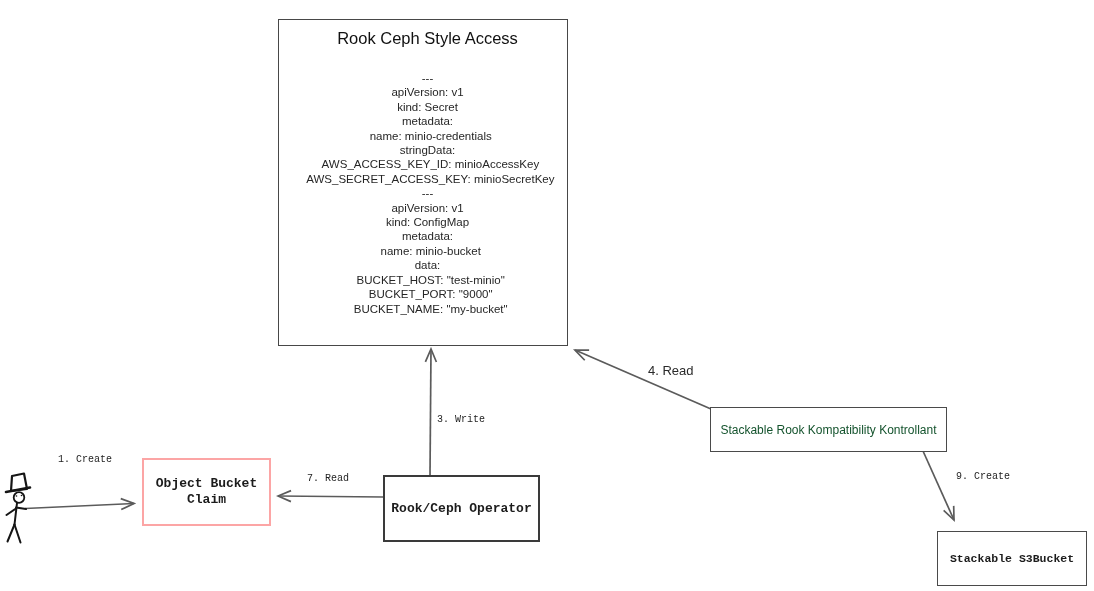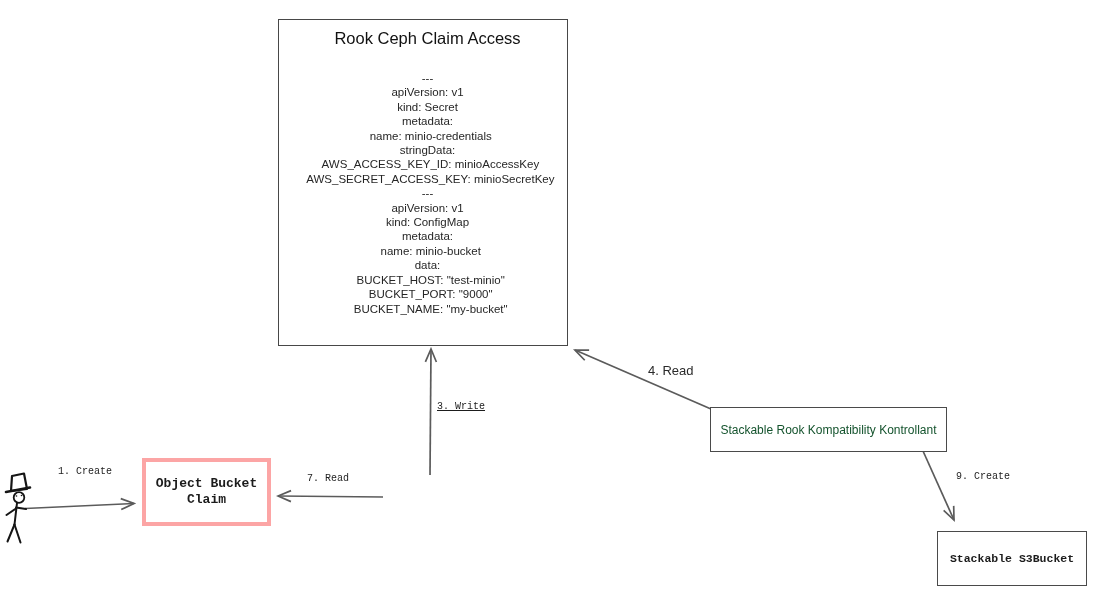--- a/index.html
+++ b/index.html
@@ -37,21 +37,21 @@
     margin:22px 0 0 0;
     font-family:"Liberation Sans", sans-serif;
     font-size:11.5px;
     line-height:14.4px;
     white-space:pre;
     color:#262626;
     overflow:visible;
   }
   .node-obc{
     left:142px;top:458px;width:129px;height:68px;
-    border:4px solid #fca5a5;
+    border:2px solid #fca5a5;
     font-family:"Liberation Mono", monospace;
     font-weight:700;font-size:13px;line-height:16px;
   }
   .node-operator{
     left:383px;top:475px;width:157px;height:67px;
     border:2px solid #3a3a3a;
     font-family:"Liberation Mono", monospace;
     font-weight:700;font-size:13px;
     white-space:nowrap;
   }
@@ -70,23 +70,23 @@
     white-space:nowrap;
   }
   .edge-label{
     position:absolute;
     font-family:"Liberation Mono", monospace;
     font-size:10px;
     color:#1d1d1d;
     white-space:nowrap;
     text-align:center;
   }
-  .lbl-1{left:58px;top:466px;}
+  .lbl-1{left:58px;top:454px;}
   .lbl-2{left:307px;top:473px;}
-  .lbl-3{left:437px;top:401px;text-decoration:underline;}
+  .lbl-3{left:437px;top:414px;}
   .lbl-4{left:648px;top:363px;font-family:"Liberation Sans", sans-serif;font-size:13px;color:#2a2a2a;}
   .lbl-5{left:956px;top:471px;}
 </style>
 </head>
 <body>
 
 <div class="canvas">
 
   <svg class="edges-layer" width="1094" height="591" viewBox="0 0 1094 591" xmlns="http://www.w3.org/2000/svg">
     <defs>
@@ -113,21 +113,21 @@
       <circle cx="21.5" cy="495.5" r="0.8" fill="#151515" stroke="none"></circle>
       <path d="M17,503 L14.5,524.5" stroke-width="2"></path>
       <path d="M16,508.5 L6.5,515" stroke-width="2"></path>
       <path d="M16,507.5 L26,509" stroke-width="2"></path>
       <path d="M14.5,524.5 L7.5,541.5" stroke-width="2"></path>
       <path d="M14.5,524.5 L20.5,542.5" stroke-width="2"></path>
     </g>
   </svg>
 
   <div class="node yaml-box">
-    <div class="yaml-title">Rook Ceph Claim Access</div>
+    <div class="yaml-title">Rook Ceph Style Access</div>
     <pre class="yaml-code">---
 apiVersion: v1
 kind: Secret
 metadata:
   name: minio-credentials
 stringData:
   AWS_ACCESS_KEY_ID: minioAccessKey
   AWS_SECRET_ACCESS_KEY: minioSecretKey
 ---
 apiVersion: v1
@@ -137,20 +137,23 @@
 data:
   BUCKET_HOST: "test-minio"
   BUCKET_PORT: "9000"
   BUCKET_NAME: "my-bucket"</pre>
   </div>
 
   <div class="node node-obc">
     <span>Object Bucket Claim</span>
   </div>
 
+  <div class="node node-operator">
+    <span>Rook/Ceph Operator</span>
+  </div>
 
   <div class="node node-kontrollant">
     <span>Stackable Rook Kompatibility Kontrollant</span>
   </div>
 
   <div class="node node-s3bucket">
     <span>Stackable S3Bucket</span>
   </div>
 
   <div class="edge-label lbl-1">1. Create</div>

